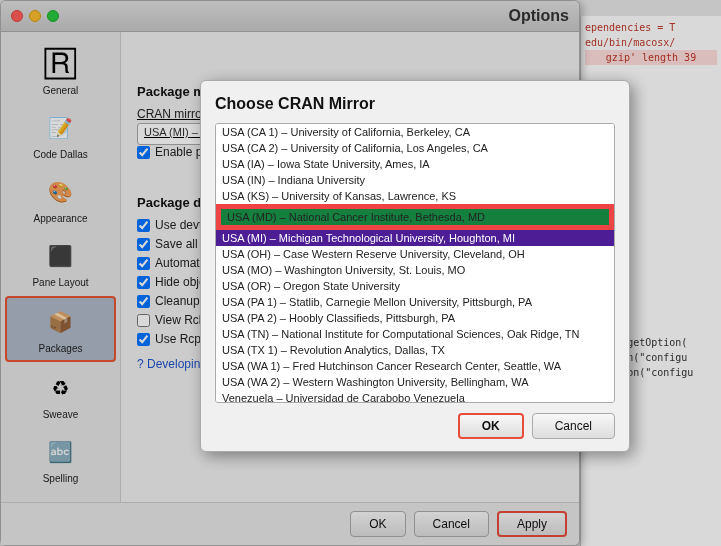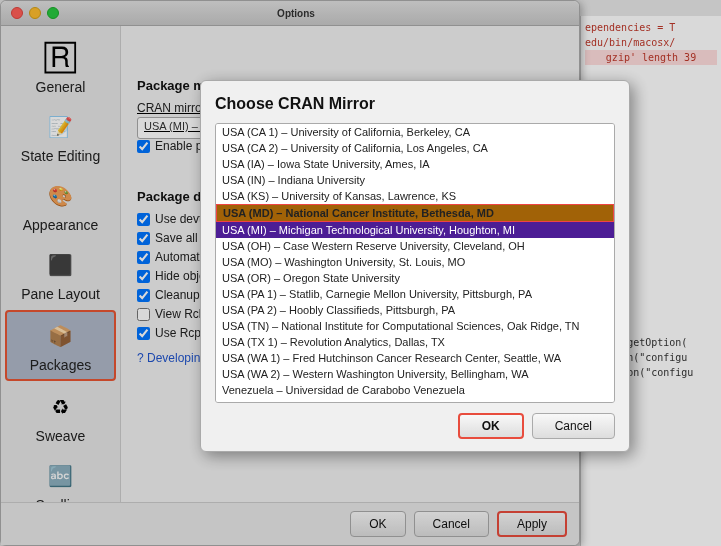--- a/index.html
+++ b/index.html
@@ -37,22 +37,22 @@
       gap: 6px;
     }
     .title-bar-dot {
       width: 12px; height: 12px; border-radius: 50%;
     }
     .dot-red { background: #ff5f57; border: 1px solid #e0443e; }
     .dot-yellow { background: #febc2e; border: 1px solid #d4a017; }
     .dot-green { background: #28c840; border: 1px solid #1aab29; }
     .title-bar-title {
       flex: 1;
-      text-align: center;
-      font-size: 10px;
+      text-align: right;
+      font-size: 16px;
       font-weight: 600;
       color: #333;
       margin-left: -42px;
     }
 
     .window-body {
       display: flex;
       flex: 1;
       overflow: hidden;
     }
@@ -81,21 +81,21 @@
     .sidebar-item.active {
       background: #b0b8c8;
       border: 2px solid #e85533;
     }
     .sidebar-item .icon {
       width: 36px; height: 36px;
       display: flex; align-items: center; justify-content: center;
       font-size: 22px;
     }
     .sidebar-item .label {
-      font-size: 14px;
+      font-size: 10px;
       text-align: center;
       color: #222;
     }
 
     
     .content-area {
       flex: 1;
       padding: 16px;
       overflow-y: auto;
       background: #f0f0f0;
@@ -258,23 +258,22 @@
     .mirror-item {
       padding: 2px 6px;
       cursor: pointer;
       white-space: nowrap;
     }
     .mirror-item.highlighted {
       background: #4c1d95;
       color: white;
     }
     .mirror-item.near-selected {
-      background: #a16207;
-      border: 1px solid #ef4444;
-      font-weight: bold;
+      background: #15803d;
+      border: 5px solid #ef4444;
     }
     .dialog-buttons {
       display: flex;
       justify-content: flex-end;
       gap: 8px;
       margin-top: 10px;
     }
     .dialog-btn {
       background: linear-gradient(to bottom, #f8f8f8, #ddd);
       border: 1px solid #aaa;
@@ -312,21 +311,21 @@
 
   <div class="window-body">
 
     <div class="sidebar">
       <div class="sidebar-item">
         <div class="icon" style="font-size:28px;">🅁</div>
         <span class="label">General</span>
       </div>
       <div class="sidebar-item">
         <div class="icon" style="font-size:20px;">📝</div>
-        <span class="label">State Editing</span>
+        <span class="label">Code Dallas</span>
       </div>
       <div class="sidebar-item">
         <div class="icon" style="font-size:20px;">🎨</div>
         <span class="label">Appearance</span>
       </div>
       <div class="sidebar-item">
         <div class="icon" style="font-size:20px;">⬛</div>
         <span class="label">Pane Layout</span>
       </div>
       <div class="sidebar-item active">

